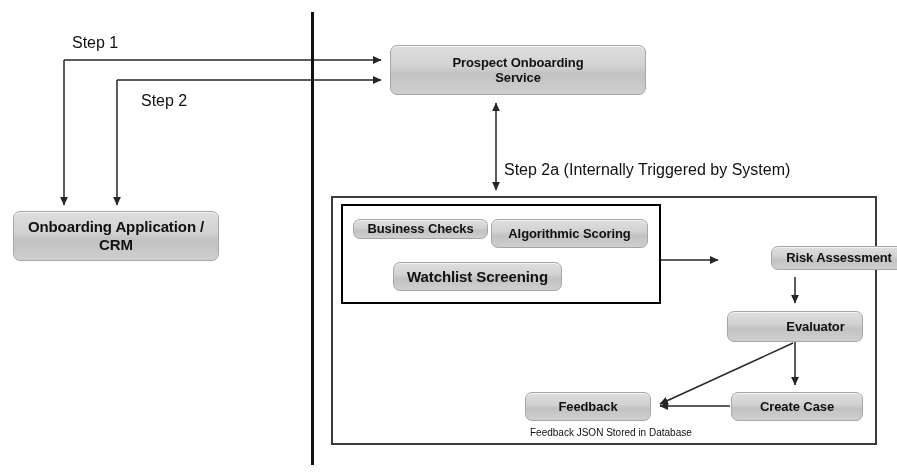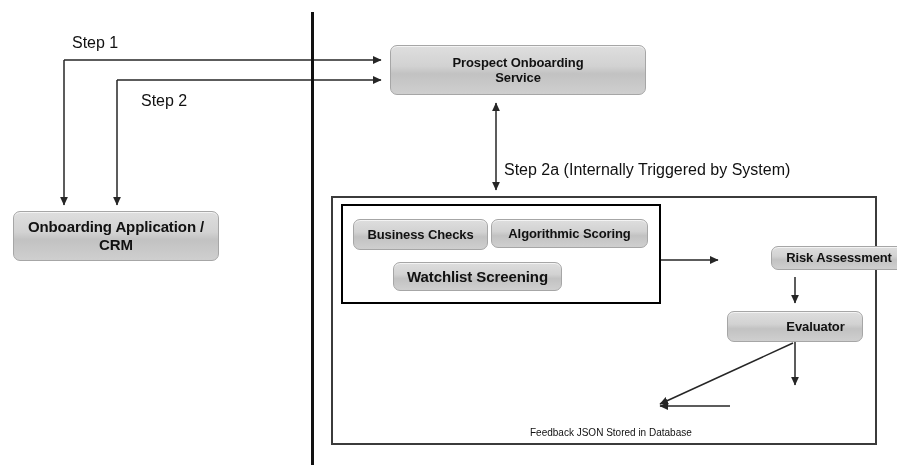--- a/index.html
+++ b/index.html
@@ -135,41 +135,47 @@
     </div>
   </div>
 
   <div class="node" style="left:390px; top:45px; width:256px; height:50px; font-size:13px;">
     <div>
       <span>Prospect Onboarding</span>
       <span>Service</span>
     </div>
   </div>
 
-  <div class="node" style="left:353px; top:219px; width:135px; height:31px; font-size:13px;text-align:right;">
+  <div class="node" style="left:353px; top:219px; width:135px; height:20px; font-size:13px;text-align:right;">
     <span>Business Checks</span>
   </div>
 
   <div class="node" style="left:491px; top:219px; width:157px; height:29px; font-size:13px;">
     <span>Algorithmic Scoring</span>
   </div>
 
   <div class="node" style="left:393px; top:262px; width:169px; height:29px; font-size:15px;">
     <span>Watchlist Screening</span>
   </div>
 
   <div class="node" style="left:727px; top:246px; width:136px; height:24px; font-size:13px;margin-left:44px;">
     <span>Risk Assessment</span>
   </div>
 
   <div class="node" style="left:727px; top:311px; width:136px; height:31px; font-size:13px;padding-left:41px;">
     <span>Evaluator</span>
   </div>
 
+  <div class="node" style="left:731px; top:392px; width:132px; height:29px; font-size:13px;">
+    <span>Create Case</span>
+  </div>
 
+  <div class="node" style="left:525px; top:392px; width:126px; height:29px; font-size:13px;">
+    <span>Feedback</span>
+  </div>
 
   <div class="label" style="left:72px; top:34px;">Step 1</div>
 
   <div class="label" style="left:141px; top:92px;">Step 2</div>
 
   <div class="label" style="left:504px; top:144px;margin-top:17px;">Step 2a (Internally Triggered by System)</div>
 
   <div class="caption" style="left:506px; top:427px;">Feedback JSON Stored in Database</div>
 
 </div>

